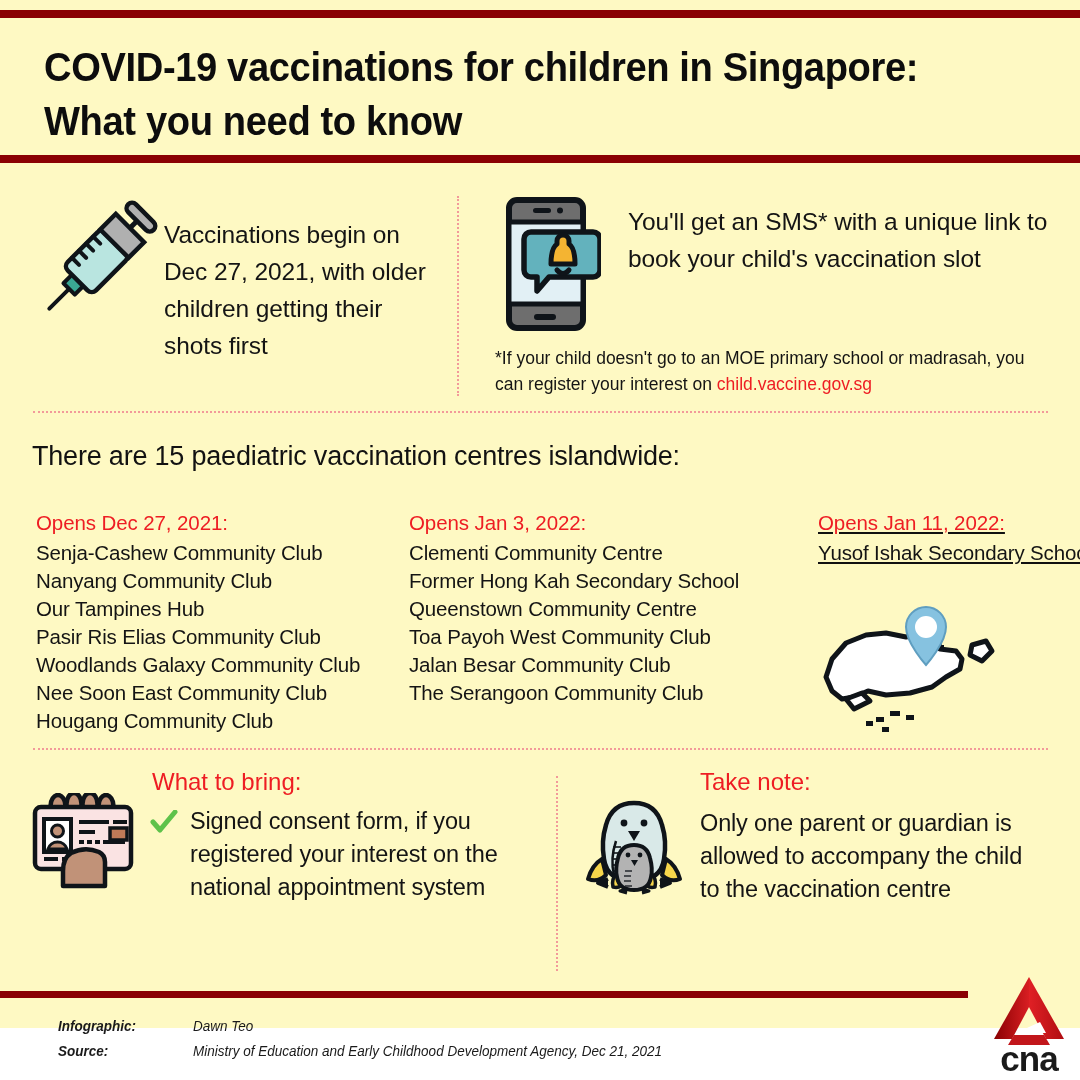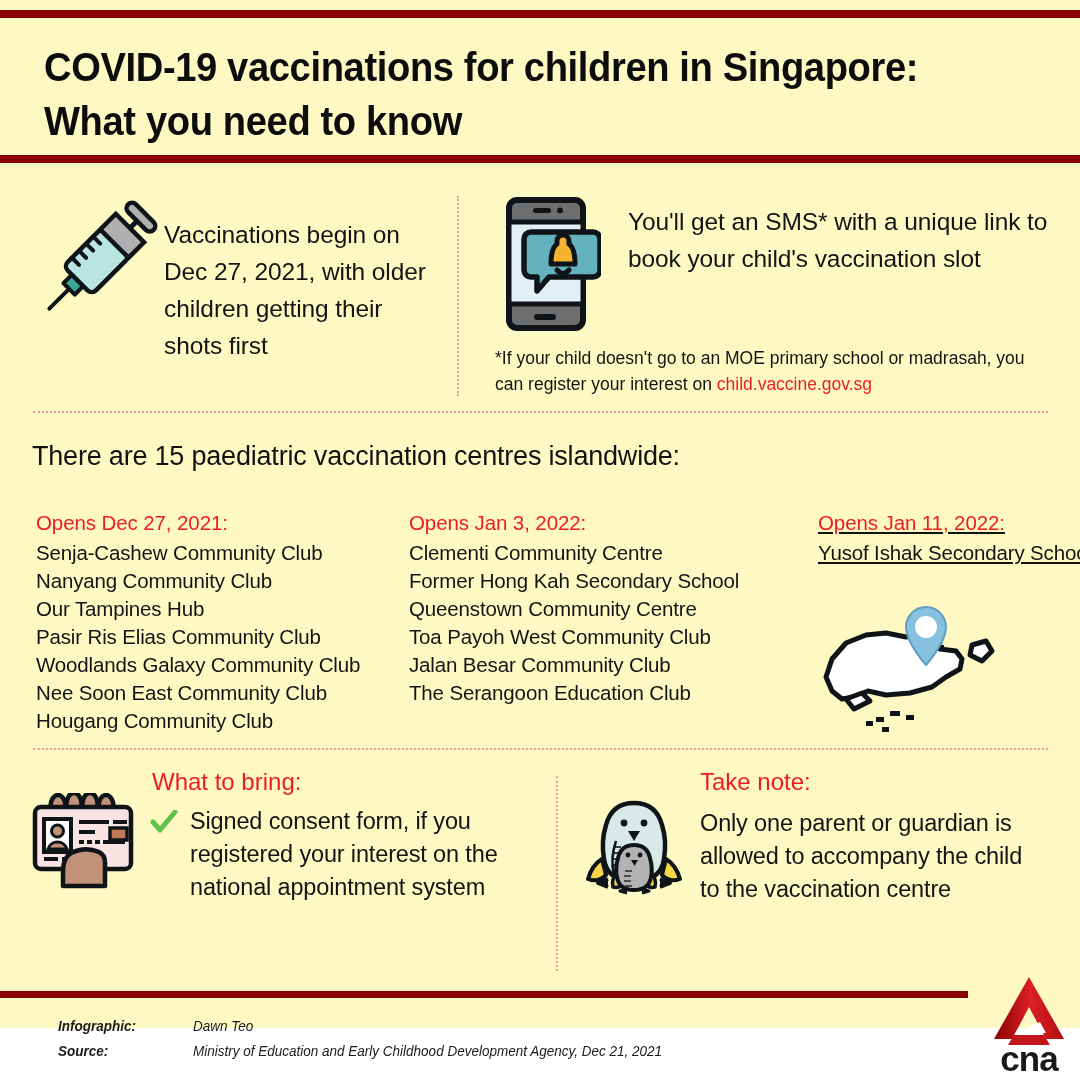--- a/index.html
+++ b/index.html
@@ -267,21 +267,21 @@
   </div>
 
   <div class="col col-2">
     <div class="col-head">Opens Jan 3, 2022:</div>
     <ul>
       <li>Clementi Community Centre</li>
       <li>Former Hong Kah Secondary School</li>
       <li>Queenstown Community Centre</li>
       <li>Toa Payoh West Community Club</li>
       <li>Jalan Besar Community Club</li>
-      <li>The Serangoon Education Club</li>
+      <li>The Serangoon Community Club</li>
     </ul>
   </div>
 
   <div class="col col-3">
     <div class="col-head">Opens Jan 11, 2022:</div>
     <ul>
       <li>Yusof Ishak Secondary School</li>
     </ul>
   </div>
 

